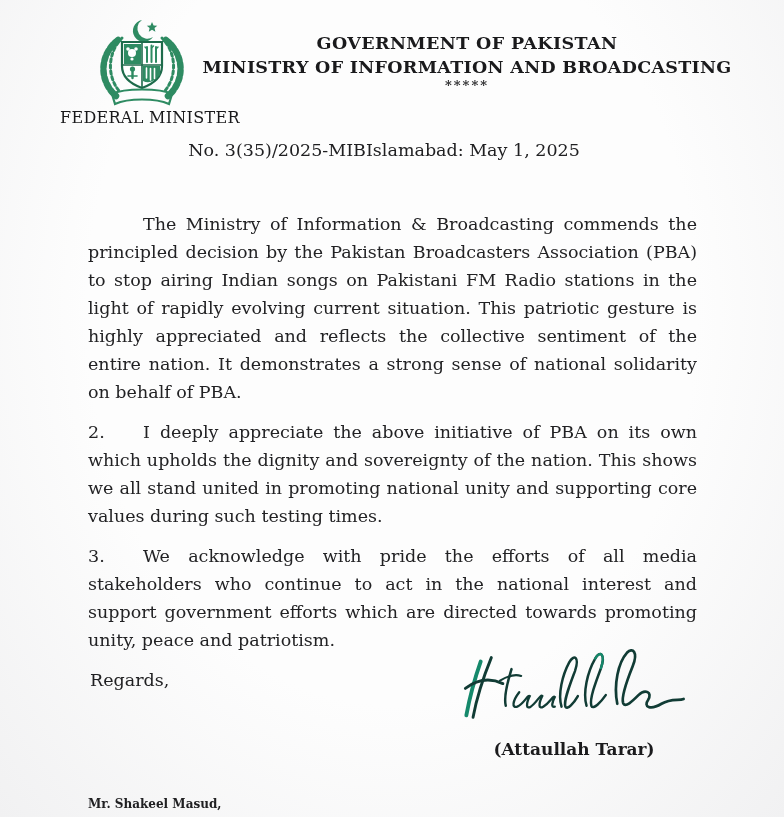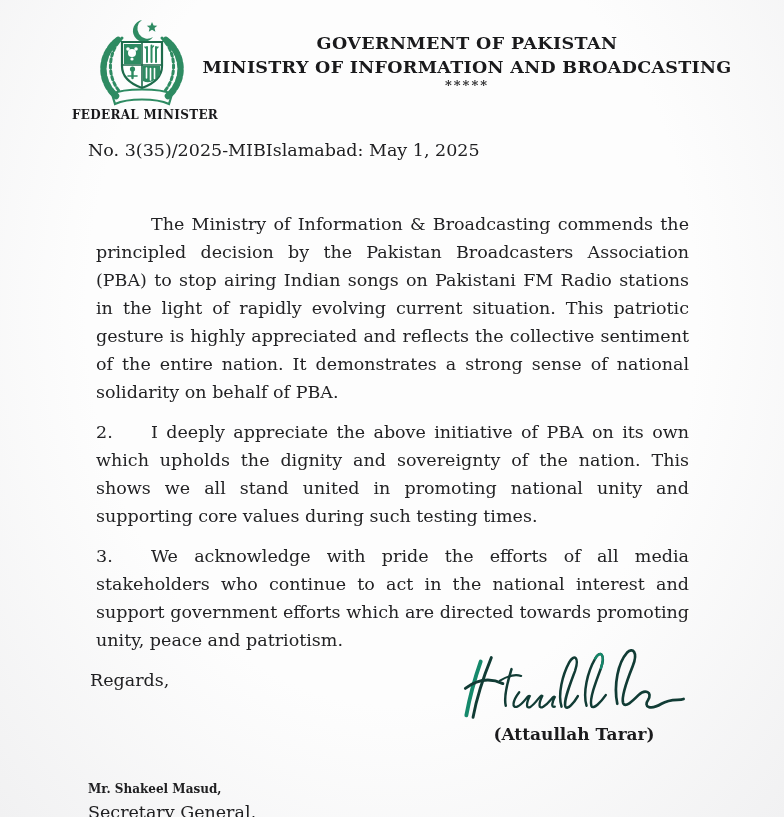--- a/index.html
+++ b/index.html
@@ -10,52 +10,52 @@
     margin: 0 auto;
     background: radial-gradient(ellipse at 50% 38%, #fdfdfd 55%, #f1f1f2 100%);
     font-family: "DejaVu Serif", "Liberation Serif", serif;
     color: #202022;
     overflow: hidden;
   }
   
   .letterhead { position: relative; height: 130px; }
   .emblem { position: absolute; left: 92px; top: 18px; width: 100px; height: 88px; }
   .minister-title {
-    position: absolute; left: 72px; top: 108px;
-    font-weight: bold; font-size: 12px; letter-spacing: 0.3px; color: #19191b;
+    position: absolute; left: 60px; top: 108px;
+    font-weight: normal; font-size: 16px; letter-spacing: 0.3px; color: #19191b;
   }
   .header-center {
     position: absolute; left: 190px; right: 40px; top: 33px;
     text-align: center; color: #1a1a1c;
   }
   .gov-line { font-weight: bold; font-size: 17.5px; letter-spacing: 0.4px; text-align: center; }
   .ministry-line { font-weight: bold; font-size: 17.5px; letter-spacing: 0.3px; margin-top: 4px; }
   .stars { font-weight: bold; font-size: 13px; letter-spacing: 2px; margin-top: 1px; color: #2a2a2c; }
   
   .ref-row {
-    display: flex; justify-content: flex-start;
+    display: flex; justify-content: center;
     padding: 0 104px 0 88px; margin-top: 10px;
     font-size: 17.5px;
   }
   
   .body-text { margin: 0 87px 0 88px; }
   .para {
-    margin: 8px; text-align: justify;
+    margin: 0; text-align: justify;
     font-size: 17.5px; line-height: 28px; color: #222224;
   }
   .para.first { margin-top: 50px; text-indent: 55px; }
   .para.numbered { margin-top: 12px; }
   .pnum { display: inline-block; width: 55px; text-indent: 0; }
   .regards { margin: 16px 0 0 90px; font-size: 17.5px; }
   
   .sig-block {
     width: 240px; margin: -42px 90px 0 auto; text-align: center;
   }
   .sig-svg { display: block; width: 235px; height: 75px; margin: 0 auto; }
-  .sig-name { font-weight: bold; font-size: 17px; margin-top: 1px; color: #1b1b1d; }
+  .sig-name { font-weight: bold; font-size: 17px; margin-top: 16px; color: #1b1b1d; }
   
   .recipient { margin: 34px 0 0 88px; font-size: 17.5px; line-height: 22.5px; }
   .r-name { font-weight: bold; font-size: 12px; }
 </style>
 </head>
 <body>
 
 <div class="page">
 
   <div class="letterhead">

